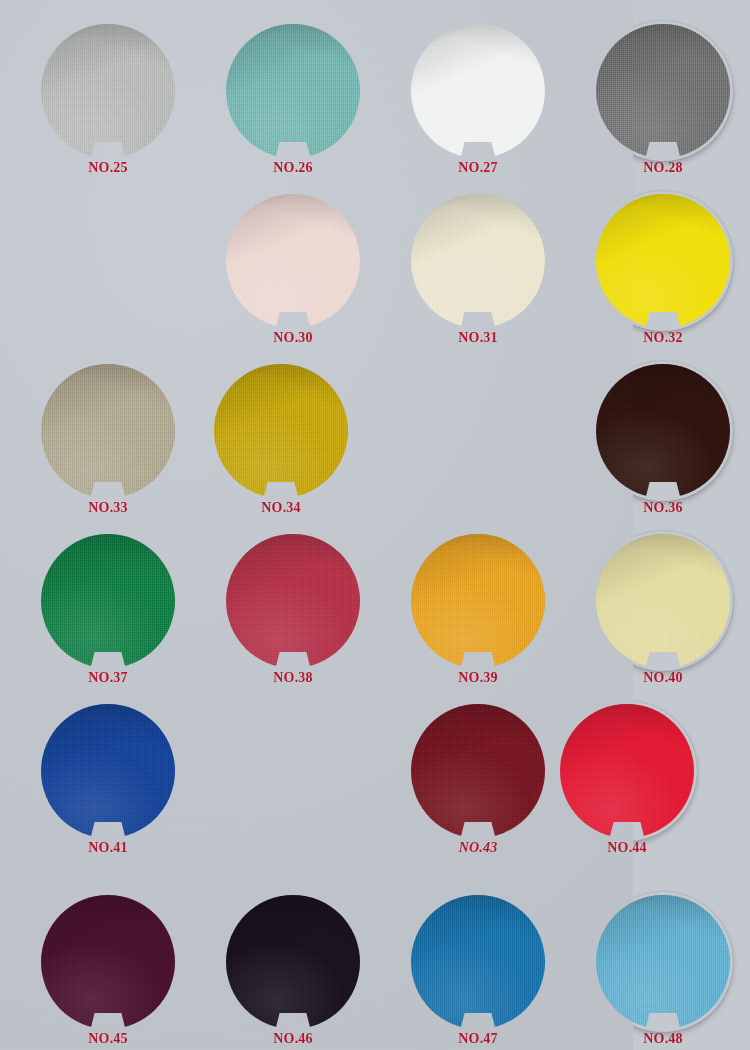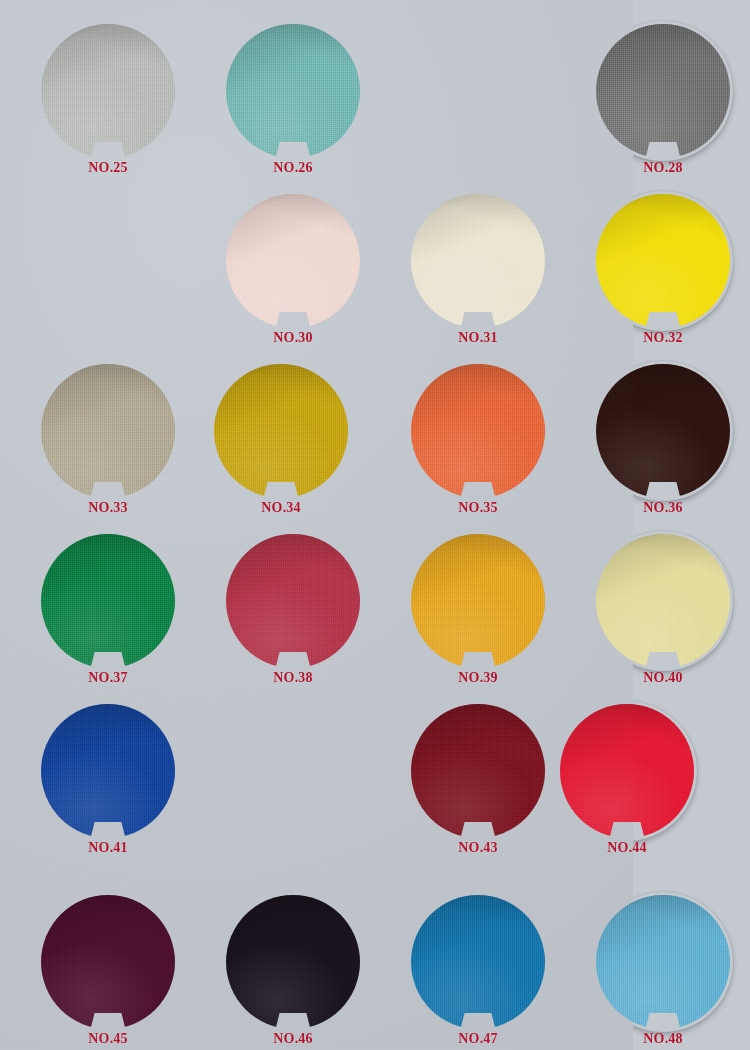--- a/index.html
+++ b/index.html
@@ -133,20 +133,27 @@
         </div>
         <div class="swatch-label">NO.25</div>
       </div>
       <div class="swatch-cell" style="left: 218px; top: 24px;">
         <div class="disc-wrap">
           <div class="disc-shadow"></div>
           <div class="disc" title="mint teal" style="background-color: rgb(115, 183, 179);"></div>
         </div>
         <div class="swatch-label">NO.26</div>
       </div>
+      <div class="swatch-cell" style="left: 403px; top: 24px;">
+        <div class="disc-wrap">
+          <div class="disc-shadow"></div>
+          <div class="disc" title="white" style="background-color: rgb(242, 243, 243);"></div>
+        </div>
+        <div class="swatch-label">NO.27</div>
+      </div>
       <div class="swatch-cell" style="left: 588px; top: 24px;">
         <div class="disc-wrap">
           <div class="disc-shadow"></div>
           <div class="disc" title="heather dark grey" style="background-color: rgb(114, 114, 114);"></div>
         </div>
         <div class="swatch-label">NO.28</div>
       </div>
       <div class="swatch-cell" style="left: 218px; top: 194px;">
         <div class="disc-wrap">
           <div class="disc-shadow"></div>
@@ -175,27 +182,20 @@
         </div>
         <div class="swatch-label">NO.33</div>
       </div>
       <div class="swatch-cell" style="left: 206px; top: 364px;">
         <div class="disc-wrap">
           <div class="disc-shadow"></div>
           <div class="disc" title="mustard gold" style="background-color: rgb(197, 163, 18);"></div>
         </div>
         <div class="swatch-label">NO.34</div>
       </div>
-      <div class="swatch-cell" style="left: 403px; top: 364px;">
-        <div class="disc-wrap">
-          <div class="disc-shadow"></div>
-          <div class="disc" title="coral orange" style="background-color: rgb(232, 102, 58);"></div>
-        </div>
-        <div class="swatch-label">NO.35</div>
-      </div>
       <div class="swatch-cell" style="left: 588px; top: 364px;">
         <div class="disc-wrap">
           <div class="disc-shadow"></div>
           <div class="disc" title="dark chocolate" style="background-color: rgb(46, 20, 16);"></div>
         </div>
         <div class="swatch-label">NO.36</div>
       </div>
       <div class="swatch-cell" style="left: 33px; top: 534px;">
         <div class="disc-wrap">
           <div class="disc-shadow"></div>
@@ -224,21 +224,21 @@
         </div>
         <div class="swatch-label">NO.40</div>
       </div>
       <div class="swatch-cell" style="left: 33px; top: 704px;">
         <div class="disc-wrap">
           <div class="disc-shadow"></div>
           <div class="disc" title="royal blue" style="background-color: rgb(19, 67, 155);"></div>
         </div>
         <div class="swatch-label">NO.41</div>
       </div>
-      <div class="swatch-cell" style="left: 403px; top: 704px;">
+      <div class="swatch-cell" style="left: 403px; top: 704px; font-style: italic;">
         <div class="disc-wrap">
           <div class="disc-shadow"></div>
           <div class="disc" title="dark burgundy" style="background-color: rgb(122, 20, 32);"></div>
         </div>
         <div class="swatch-label">NO.43</div>
       </div>
       <div class="swatch-cell" style="left: 552px; top: 704px;">
         <div class="disc-wrap">
           <div class="disc-shadow"></div>
           <div class="disc" title="bright red" style="background-color: rgb(227, 26, 51);"></div>

